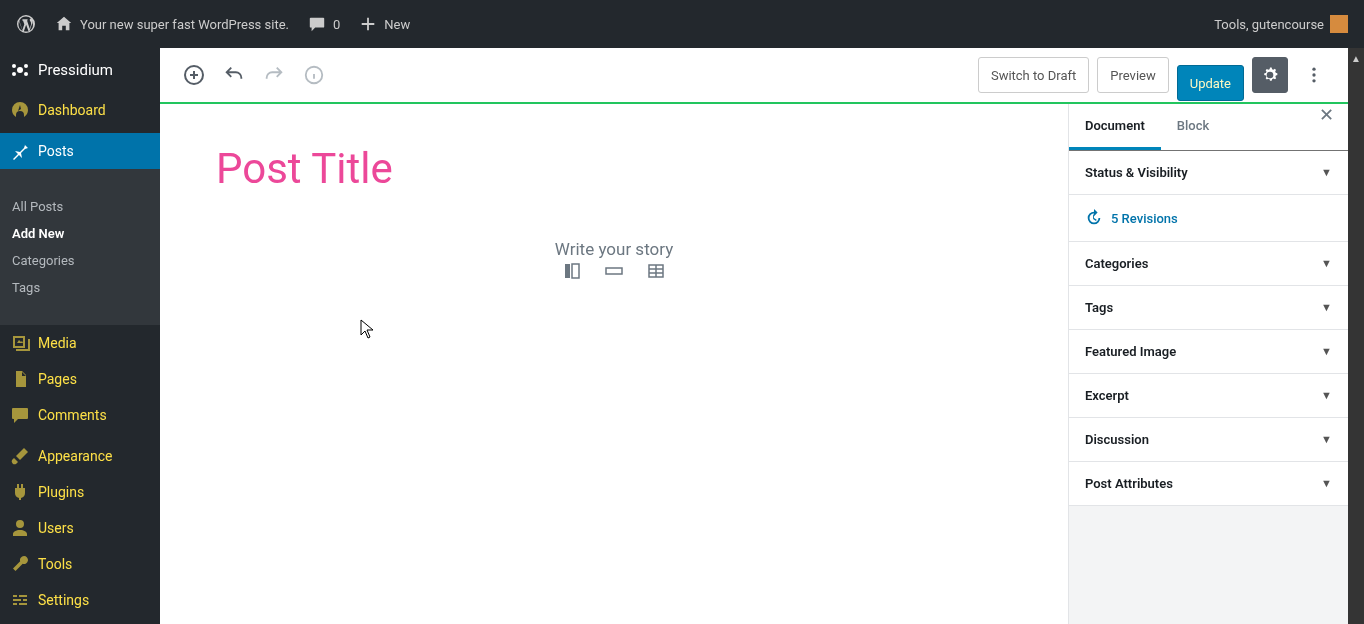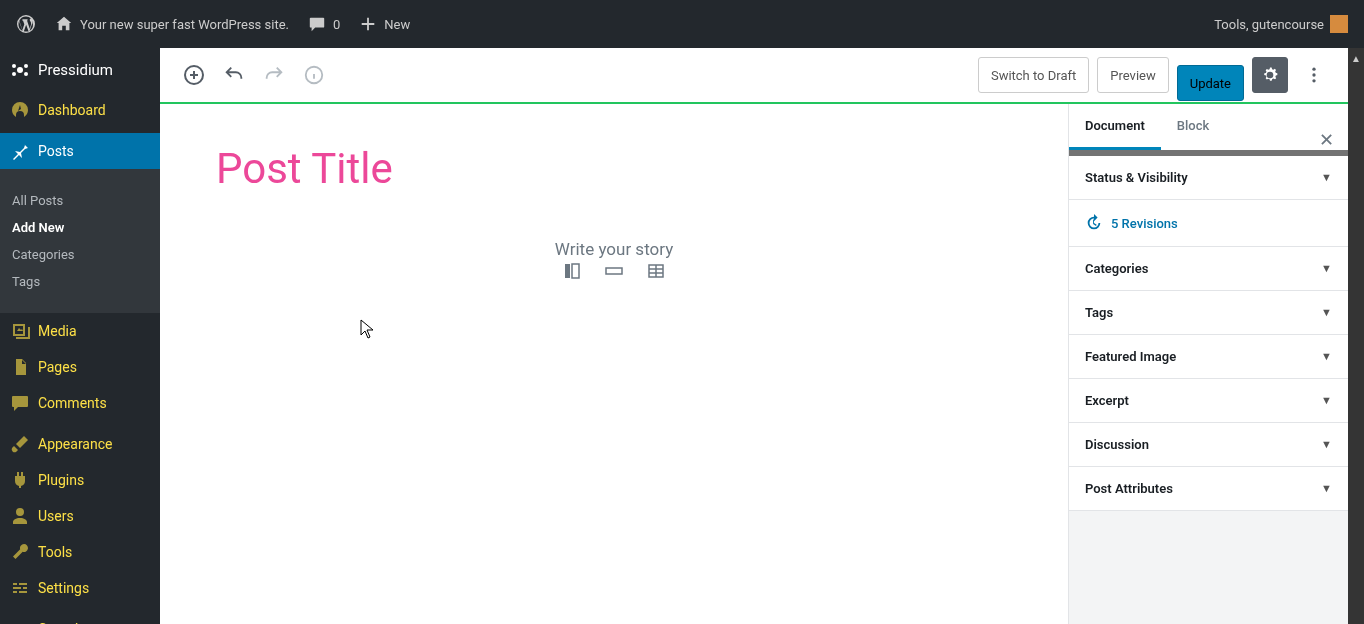--- a/index.html
+++ b/index.html
@@ -17,47 +17,47 @@
 .wrap { display: flex; height: 592px; }
 
 
 .sidebar { width: 160px; background: #23282d; color: #eee; font-size: 14px; overflow-y: auto; }
 .side-item { display: flex; align-items: center; gap: 8px; padding: 8px 10px; color: #fde047; cursor: pointer; }
 .side-item.brand { color: #fff; font-size: 15px; padding: 12px 10px; }
 .side-item.active { background: #0073aa; color: #fff; position: relative; }
 .side-item.active::after { content: ""; position: absolute; right: -8px; top: 50%; margin-top: -8px; border: 8px solid transparent; border-right-color: #f1f1f1; }
 .side-icon { width: 20px; height: 20px; display: inline-flex; align-items: center; justify-content: center; opacity: .6; }
 .side-item.active .side-icon, .side-item.brand .side-icon { opacity: 1; }
-.submenu { background: #32373c; padding: 18px 0; }
+.submenu { background: #32373c; padding: 24px 0; }
 .sub-item { padding: 6px 12px; color: #b4b9be; font-size: 13px; cursor: pointer; }
 .sub-item.current { color: #fff; font-weight: 600; }
 .side-sep { height: 5px; }
 
 
 .editor { flex: 1; display: flex; flex-direction: column; background: #fff; min-width: 0; }
 .ed-header { height: 56px; border-bottom: 2px solid #22c55e; display: flex; align-items: center; padding: 0 16px; justify-content: space-between; }
 .ed-tools-left { display: flex; align-items: center; gap: 4px; }
 .ed-tools-right { display: flex; align-items: center; gap: 8px; }
 .icon-btn { width: 36px; height: 36px; display: inline-flex; align-items: center; justify-content: center; color: #555d66; cursor: pointer; border-radius: 4px; }
 .icon-btn.disabled { color: #b5bcc2; cursor: default; }
 .btn { height: 36px; padding: 0 12px; border: 1px solid #ccc; background: #fff; border-radius: 3px; font-size: 13px; color: #555; cursor: pointer; display: inline-flex; align-items: center; }
-.btn.primary { background: #0085ba; border-color: #006a95; color: #000000; margin-top: 16px; }
+.btn.primary { background: #0085ba; border-color: #006a95; color: #fef9c3; margin-top: 16px; }
 .btn.sq { width: 36px; padding: 0; justify-content: center; background: #555d66; border-color: #555d66; color: #fff; }
 .ed-body { flex: 1; display: flex; min-height: 0; }
 .canvas { flex: 1; padding: 40px 56px; position: relative; }
 .post-title { font-size: 42px; font-weight: 400; color: #ec4899; margin-bottom: 46px; }
 .prompt-row { display: flex; align-items: center; flex-direction: column; }
 .prompt { color: #6c7781; font-size: 17px; flex: 1; }
 .block-icons { display: flex; gap: 18px; color: #6c7781; }
 .block-icons span { width: 24px; height: 24px; display: inline-flex; align-items: center; justify-content: center; cursor: pointer; }
 .cursor-arrow { position: absolute; left: 200px; top: 215px; pointer-events: none; }
 
 
 .settings { width: 280px; background: #f3f4f5; border-left: 1px solid #e2e4e7; display: flex; flex-direction: column; }
-.set-tabs { display: flex; align-items: flex-end; border-bottom: 6px solid #737373; background: #fff; }
+.set-tabs { display: flex; align-items: flex-start; border-bottom: 1px solid #737373; background: #fff; }
 .set-tab { padding: 14px 16px; font-size: 13px; color: #6c7781; cursor: pointer; border-bottom: 3px solid transparent; font-weight: 500; }
 .set-tab.active { border-bottom-color: #0085ba; color: #191e23; font-weight: 600; }
 .set-close { margin-left: auto; padding: 0 14px; color: #6c7781; cursor: pointer; font-size: 18px; }
 .panel { border-bottom: 1px solid #e2e4e7; background: #fff; text-align: right; }
 .panel-row { padding: 14px 16px; display: flex; align-items: center; justify-content: space-between; font-size: 13px; font-weight: 600; color: #191e23; cursor: pointer; }
 .panel-row.link { font-weight: 500; justify-content: flex-start; gap: 8px; color: #0073aa; }
 .caret { font-size: 11px; color: #555; }
 
 
 .scroll-strip { width: 16px; background: #343434; display: flex; flex-direction: column; }

